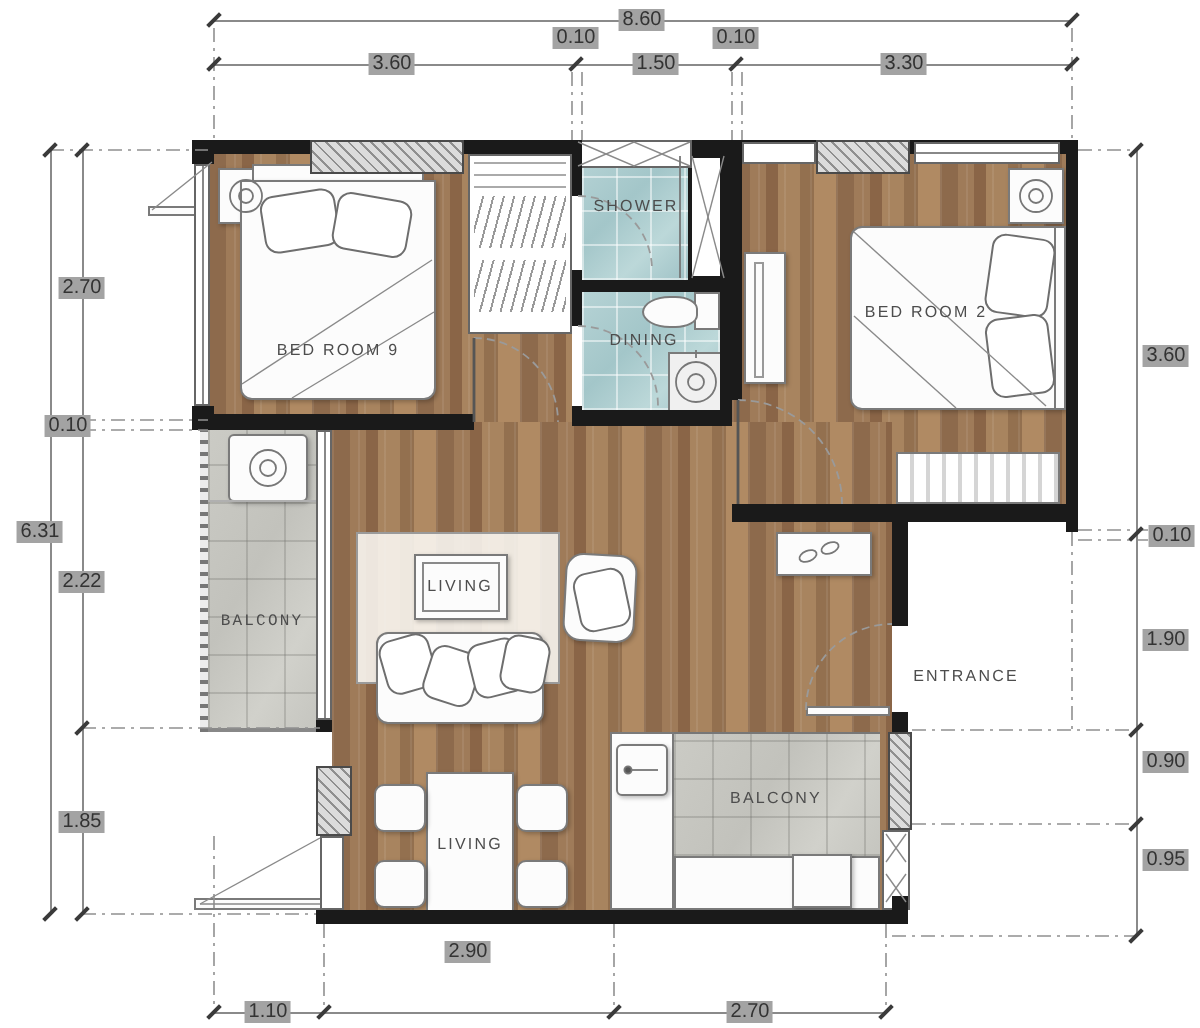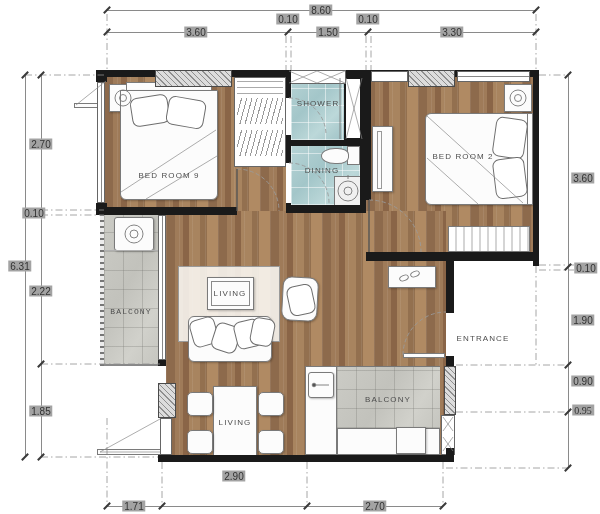--- a/index.html
+++ b/index.html
@@ -271,24 +271,24 @@
   <div class="dimline-v" style="left:568px;top:75px;height:393px;"></div>
   <div class="tick" style="left:568px;top:75px;"></div>
     <div class="tick" style="left:568px;top:267px;"></div>
   <div class="tick" style="left:568px;top:365px;"></div>
     <div class="tick" style="left:568px;top:412px;"></div>
   <div class="tick" style="left:568px;top:468px;"></div>
   <div class="dim" style="left:583px;top:178px;">3.60</div>
   <div class="dim" style="left:586px;top:268px;">0.10</div>
   <div class="dim" style="left:583px;top:320px;">1.90</div>
   <div class="dim" style="left:583px;top:381px;">0.90</div>
-  <div class="dim" style="left:583px;top:410px;font-family:Liberation Serif, serif;">0.95</div>
+  <div class="dim" style="left:583px;top:430px;">0.95</div>
 
   <div class="dimline-h" style="left:107px;top:506px;width:336px;"></div>
   <div class="tick" style="left:107px;top:506px;"></div>
     <div class="tick" style="left:162px;top:506px;"></div>
   <div class="tick" style="left:307px;top:506px;"></div>
     <div class="tick" style="left:443px;top:506px;"></div>
-  <div class="dim" style="left:134px;top:506px;">1.71</div>
+  <div class="dim" style="left:134px;top:506px;">1.10</div>
   <div class="dim" style="left:234px;top:476px;">2.90</div>
   <div class="dim" style="left:375px;top:506px;">2.70</div>
 
 </div>
 
 </body></html>

